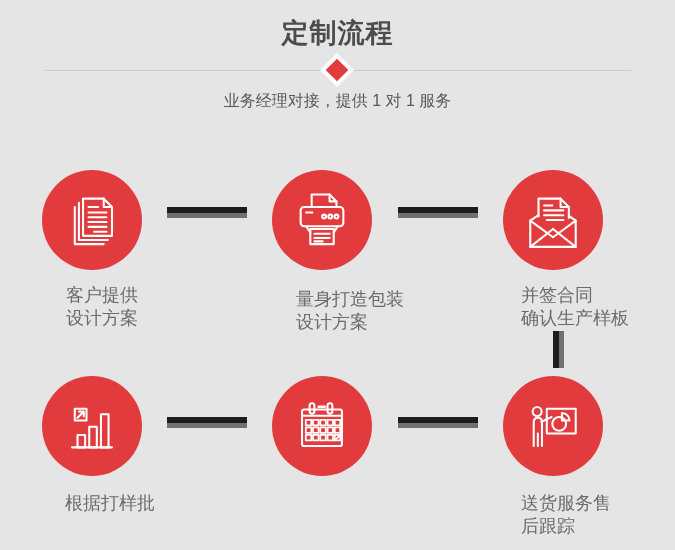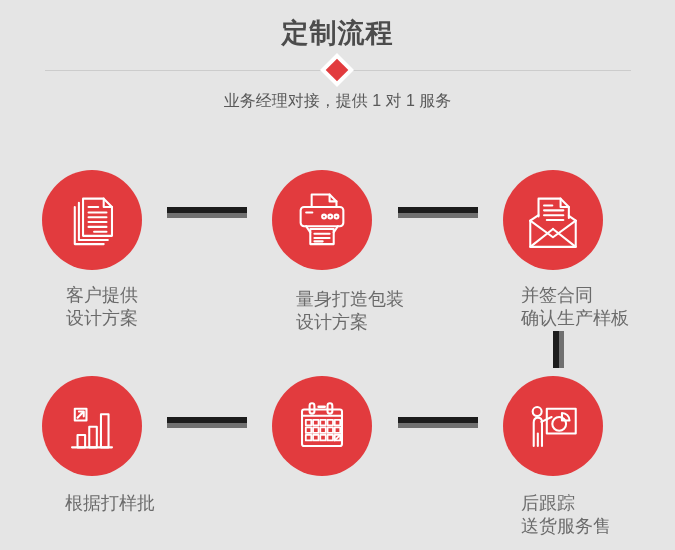--- a/index.html
+++ b/index.html
@@ -173,22 +173,22 @@
       <rect x="36" y="20" width="42" height="36"></rect>
       <circle cx="54" cy="42" r="10"></circle>
       <path d="M58,37 L58,26 A11,11 0 0 1 69,37 Z"></path>
       <circle cx="22" cy="24" r="6.5"></circle>
       <path d="M17,74 V40 Q17,33 23,33 Q29,33 29,39 V74"></path>
       <line x1="23" y1="56" x2="23" y2="74"></line>
       <path d="M28,39 L43,32"></path>
     </svg>
   </div>
   <div class="step-label" style="left:521px; top:492px;">
+    <div>送货服务售</div>
     <div>后跟踪</div>
-    <div>送货服务售</div>
   </div>
 
   <div class="hconn" style="left:167px; top:207px;"></div>
   <div class="hconn" style="left:398px; top:207px;"></div>
   <div class="vconn" style="left:553px; top:331px;"></div>
   <div class="hconn" style="left:167px; top:417px;"></div>
   <div class="hconn" style="left:398px; top:417px;"></div>
 
 </div>
 

